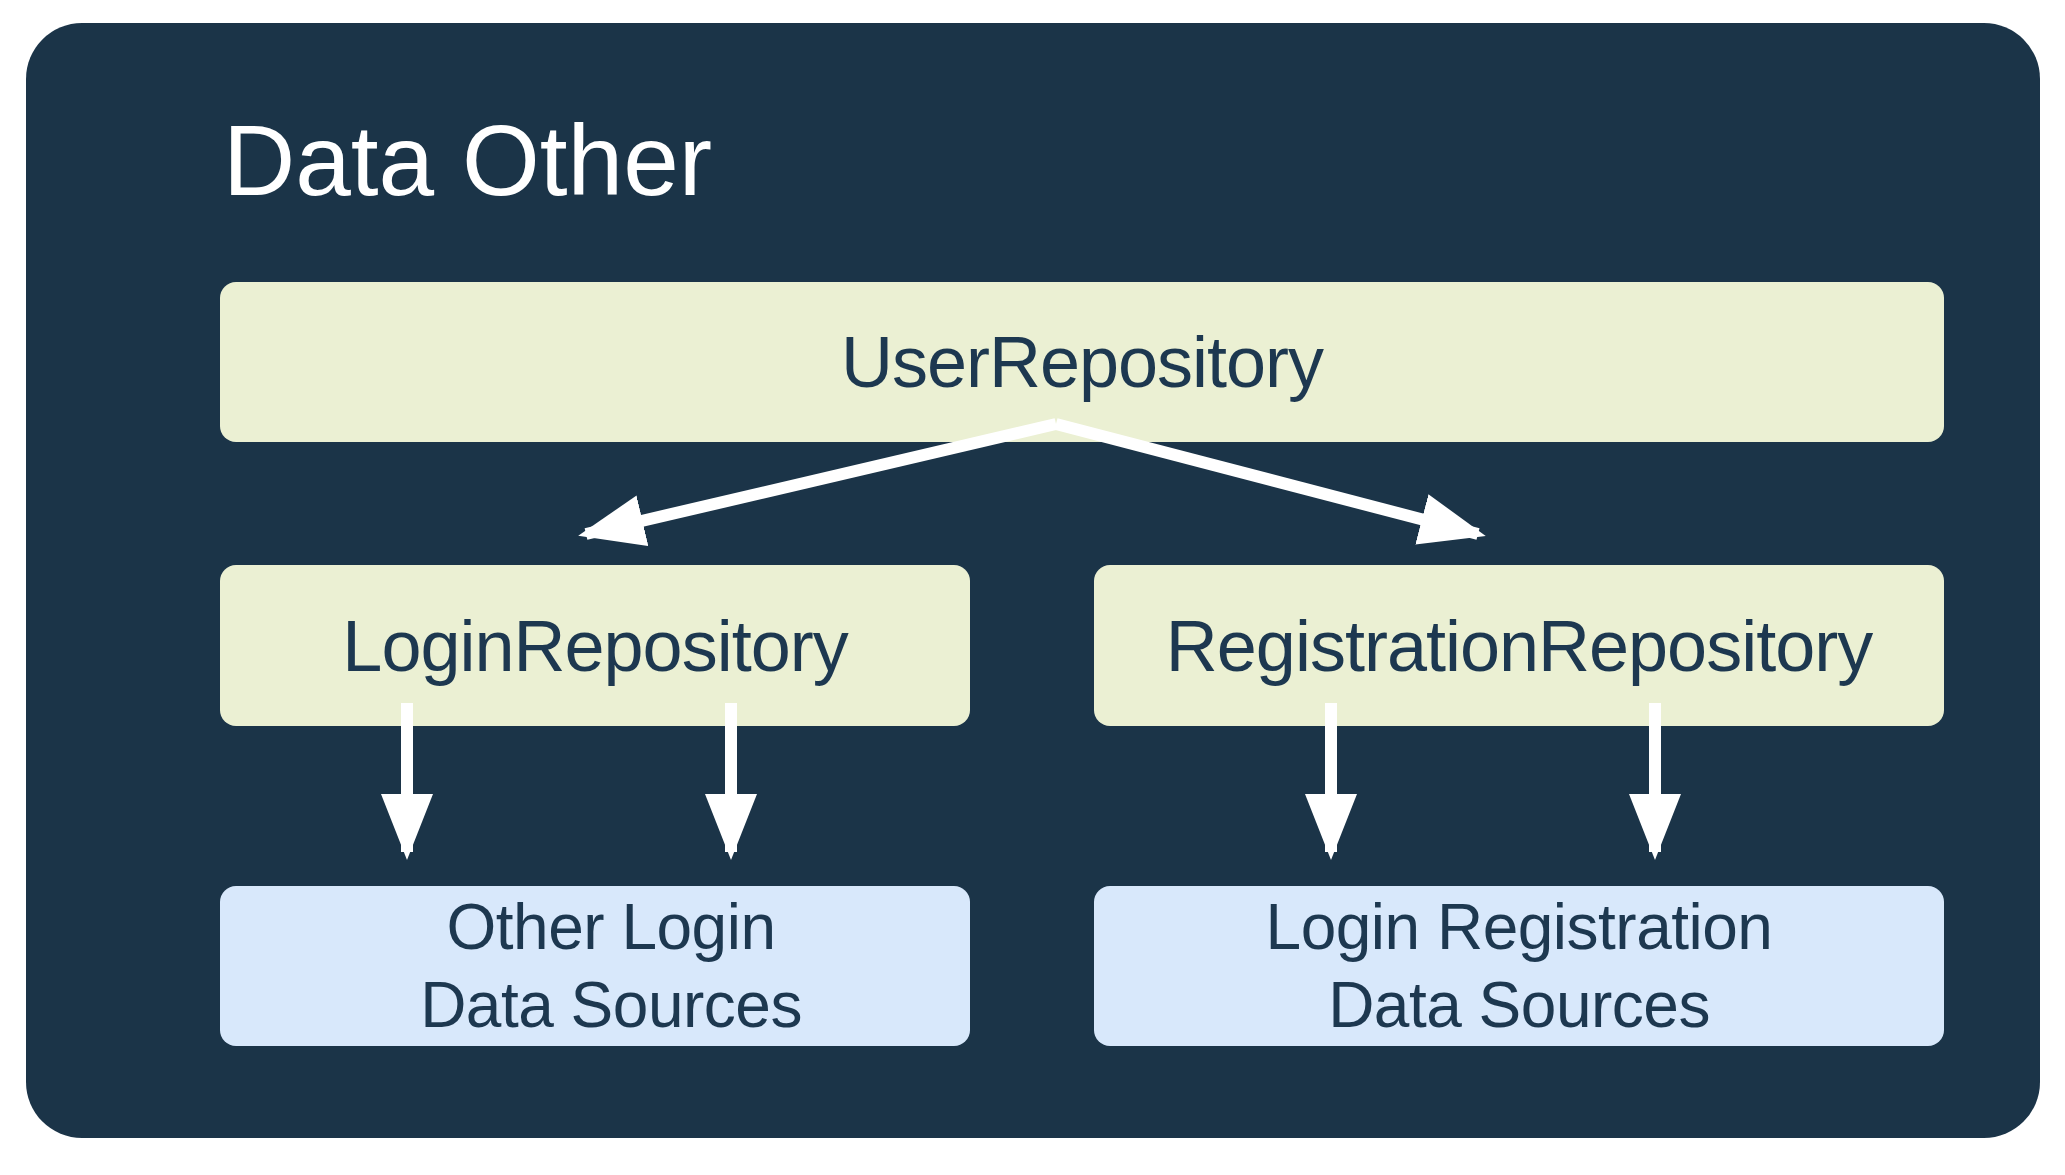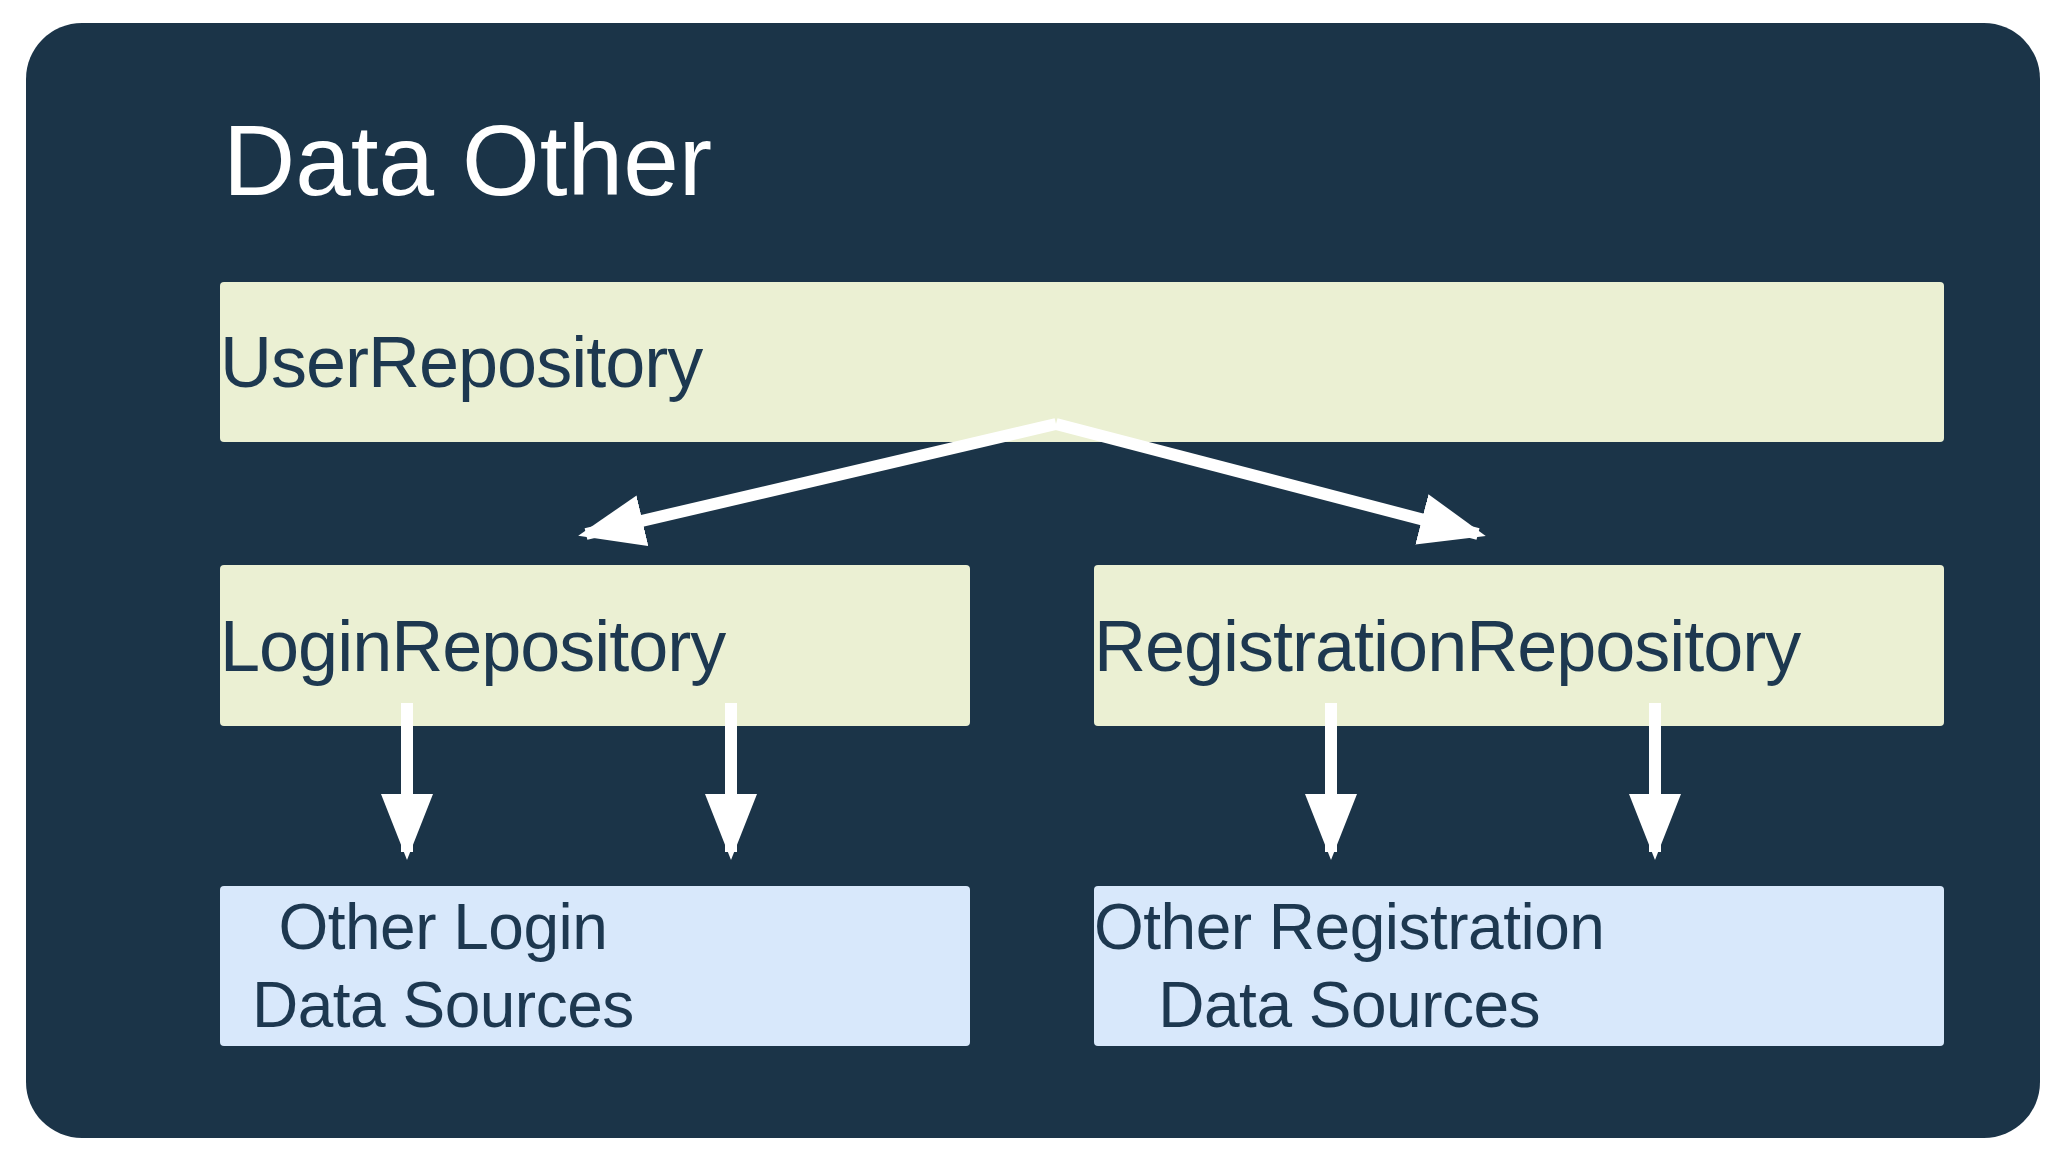--- a/index.html
+++ b/index.html
@@ -36,22 +36,23 @@
     line-height: 1.15;
     font-weight: 400;
     color: var(--title-text);
     letter-spacing: 0px;
     white-space: nowrap;
   }
   .node {
     position: absolute;
     display: flex;
     align-items: center;
+    justify-content: center;
     text-align: center;
-    border-radius: 4px;
+    border-radius: 16px;
     color: var(--node-text);
   }
   .node.repo {
     background: var(--repository-box);
     font-size: 72px;
     letter-spacing: -1px;
   }
   .node.source {
     background: var(--data-source-box);
     font-size: 64px;
@@ -98,21 +99,21 @@
 
     <div class="node source node-other-login">
       <span>
         <span>Other Login</span><br>
         <span>Data Sources</span>
       </span>
     </div>
 
     <div class="node source node-other-reg">
       <span>
-        <span>Other Registration</span><br>
+        <span>Login Registration</span><br>
         <span>Data Sources</span>
       </span>
     </div>
 
   </div>
 
   <svg class="arrows" viewBox="0 0 2065 1175">
     <defs>
       <marker id="ah" markerUnits="userSpaceOnUse" markerWidth="66" markerHeight="52" refX="58" refY="26" orient="auto">
         <polygon points="0,0 66,26 0,52"></polygon>

